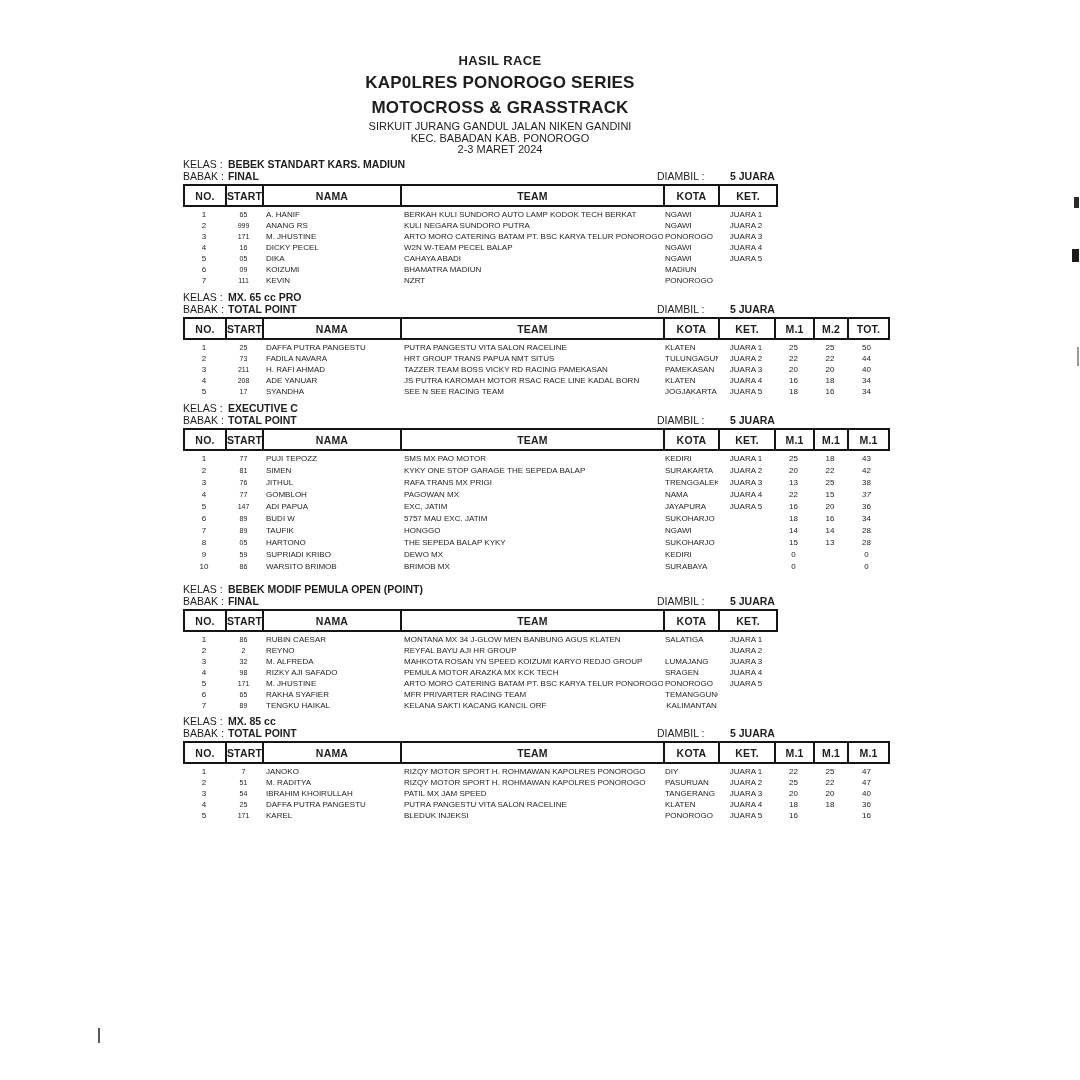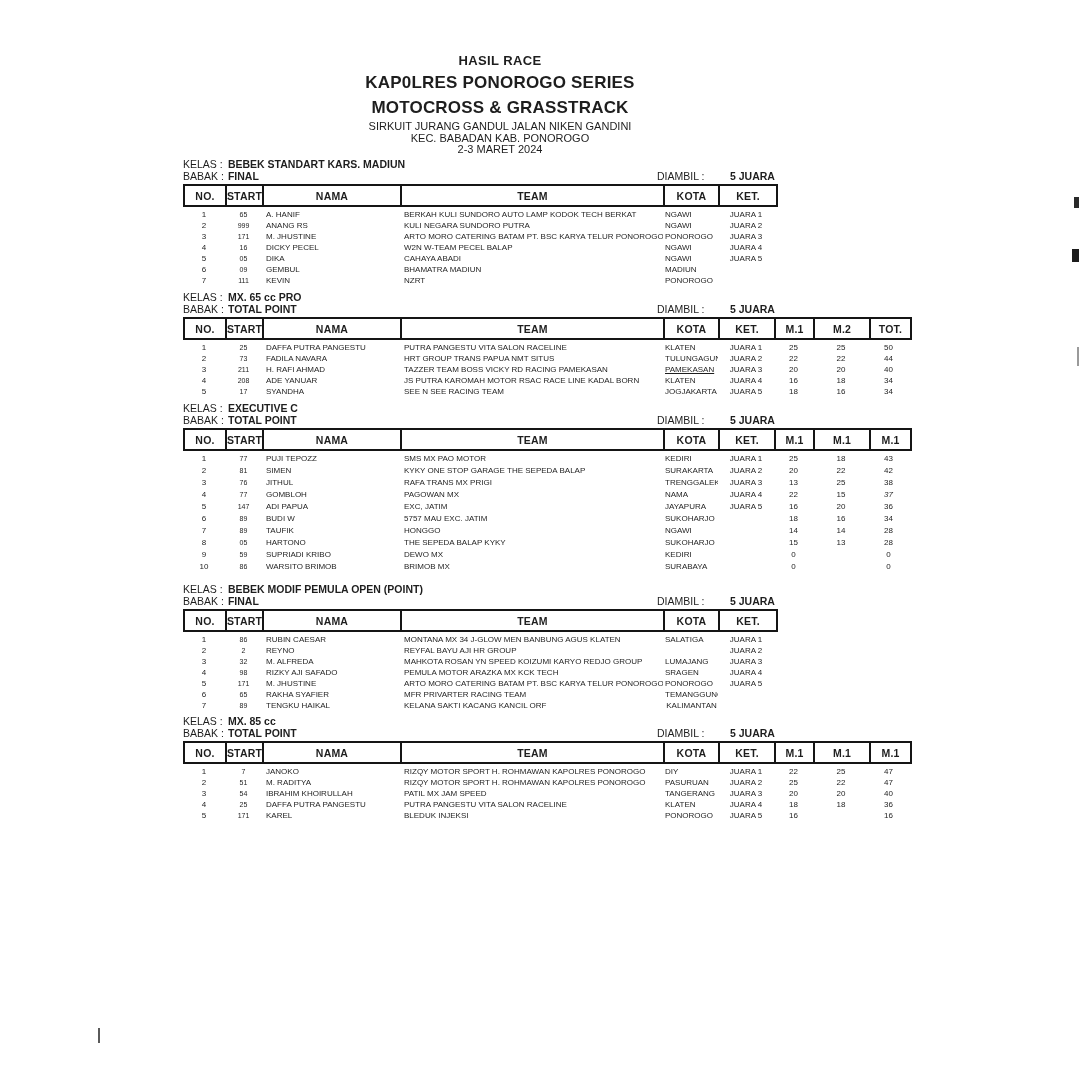--- a/index.html
+++ b/index.html
@@ -36,21 +36,21 @@
   .tr{display:flex;}
   .td{box-sizing:border-box;overflow:hidden;white-space:nowrap;}
 
   .c0{width:42px;text-align:center;font-size:8px;}
   .c1{width:37px;text-align:center;font-size:7px;}
   .c2{width:138px;padding-left:4px;font-size:8px;}
   .c3{width:263px;padding-left:4px;font-size:8px;}
   .c4{width:55px;padding-left:2px;font-size:8px;}
   .c5{width:56px;text-align:center;font-size:8px;}
   .c6{width:39px;text-align:center;font-size:8px;}
-  .c7{width:56px;text-align:center;font-size:8px;}
+  .c7{width:34px;text-align:center;font-size:8px;}
   .c8{width:39px;text-align:center;font-size:8px;}
   .th.c0,.th.c1,.th.c2,.th.c3,.th.c4,.th.c5,.th.c6,.th.c7,.th.c8{font-size:10.5px;padding-left:0;text-align:center;}
 
   
   .artifact{position:absolute;}
   .art-r1{left:1074px;top:197px;width:5px;height:11px;background:#2a2a2a;}
   .art-r2{left:1072px;top:249px;width:7px;height:13px;background:#1c1c1c;}
   .art-r3{left:1077px;top:347px;width:2px;height:19px;background:#9a9a9a;}
   .art-bl{left:98px;top:1028px;width:2px;height:15px;background:#5a5a5a;}
 </style>
@@ -125,21 +125,21 @@
             <div class="td c0" style="line-height: 11px;">5</div>
             <div class="td c1" style="line-height: 11px;">05</div>
             <div class="td c2" style="line-height: 11px;">DIKA</div>
             <div class="td c3" style="line-height: 11px;">CAHAYA ABADI</div>
             <div class="td c4" style="line-height: 11px;">NGAWI</div>
             <div class="td c5" style="line-height: 11px;">JUARA 5</div>
           </div>
           <div class="tr" style="height: 11px;">
             <div class="td c0" style="line-height: 11px;">6</div>
             <div class="td c1" style="line-height: 11px;">09</div>
-            <div class="td c2" style="line-height: 11px;">GEMBUL</div>
+            <div class="td c2" style="line-height: 11px;">KOIZUMI</div>
             <div class="td c3" style="line-height: 11px;">BHAMATRA MADIUN</div>
             <div class="td c4" style="line-height: 11px;">MADIUN</div>
             <div class="td c5" style="line-height: 11px;"></div>
           </div>
           <div class="tr" style="height: 11px;">
             <div class="td c0" style="line-height: 11px;">7</div>
             <div class="td c1" style="line-height: 11px;">111</div>
             <div class="td c2" style="line-height: 11px;">KEVIN</div>
             <div class="td c3" style="line-height: 11px;">NZRT</div>
             <div class="td c4" style="line-height: 11px;">PONOROGO</div>
@@ -191,21 +191,21 @@
             <div class="td c5" style="line-height: 11px;">JUARA 2</div>
             <div class="td c6" style="line-height: 11px;">22</div>
             <div class="td c7" style="line-height: 11px;">22</div>
             <div class="td c8" style="line-height: 11px;">44</div>
           </div>
           <div class="tr" style="height: 11px;">
             <div class="td c0" style="line-height: 11px;">3</div>
             <div class="td c1" style="line-height: 11px;">211</div>
             <div class="td c2" style="line-height: 11px;">H. RAFI AHMAD</div>
             <div class="td c3" style="line-height: 11px;">TAZZER TEAM BOSS VICKY RD RACING PAMEKASAN</div>
-            <div class="td c4" style="line-height: 11px; text-decoration: underline;">PAMEKASAN</div>
+            <div class="td c4" style="line-height: 11px;">PAMEKASAN</div>
             <div class="td c5" style="line-height: 11px;">JUARA 3</div>
             <div class="td c6" style="line-height: 11px;">20</div>
             <div class="td c7" style="line-height: 11px;">20</div>
             <div class="td c8" style="line-height: 11px;">40</div>
           </div>
           <div class="tr" style="height: 11px;">
             <div class="td c0" style="line-height: 11px;">4</div>
             <div class="td c1" style="line-height: 11px;">208</div>
             <div class="td c2" style="line-height: 11px;">ADE YANUAR</div>
             <div class="td c3" style="line-height: 11px;">JS PUTRA KAROMAH MOTOR RSAC RACE LINE KADAL BORN</div>

